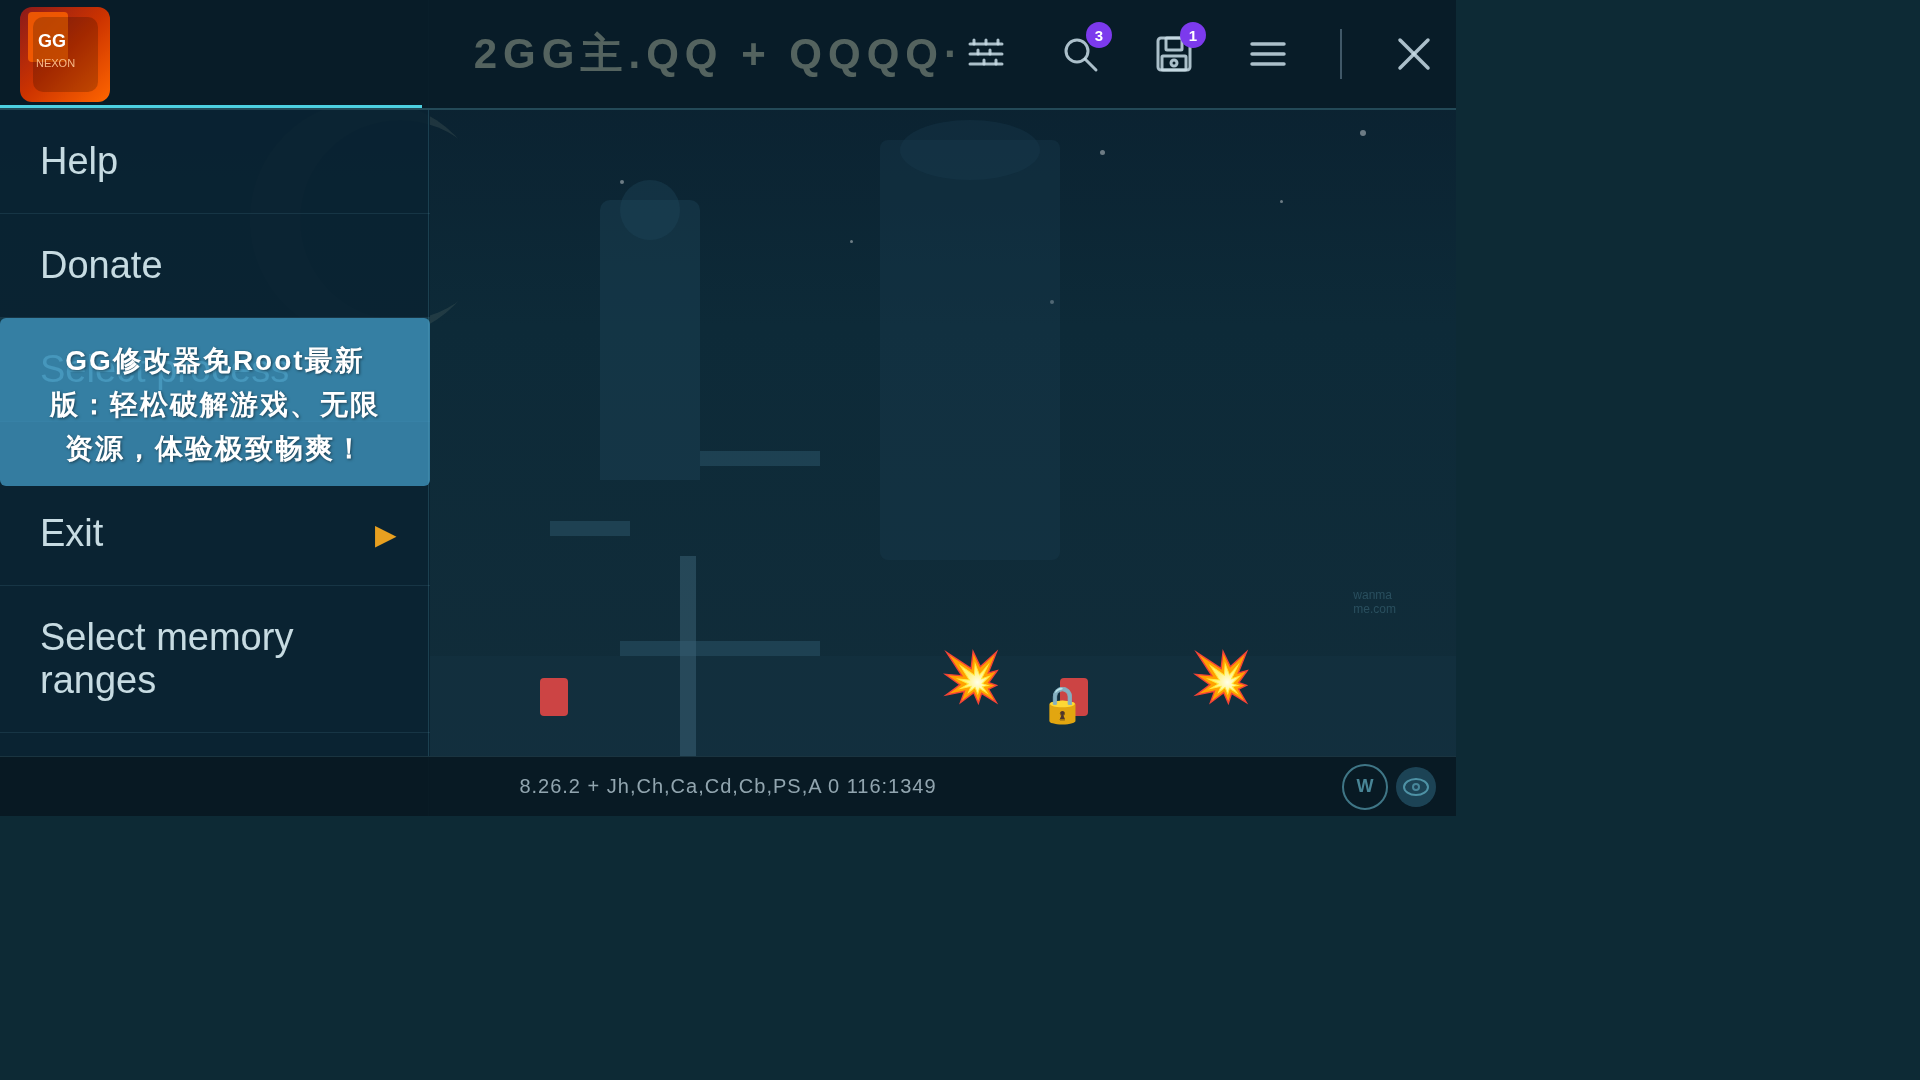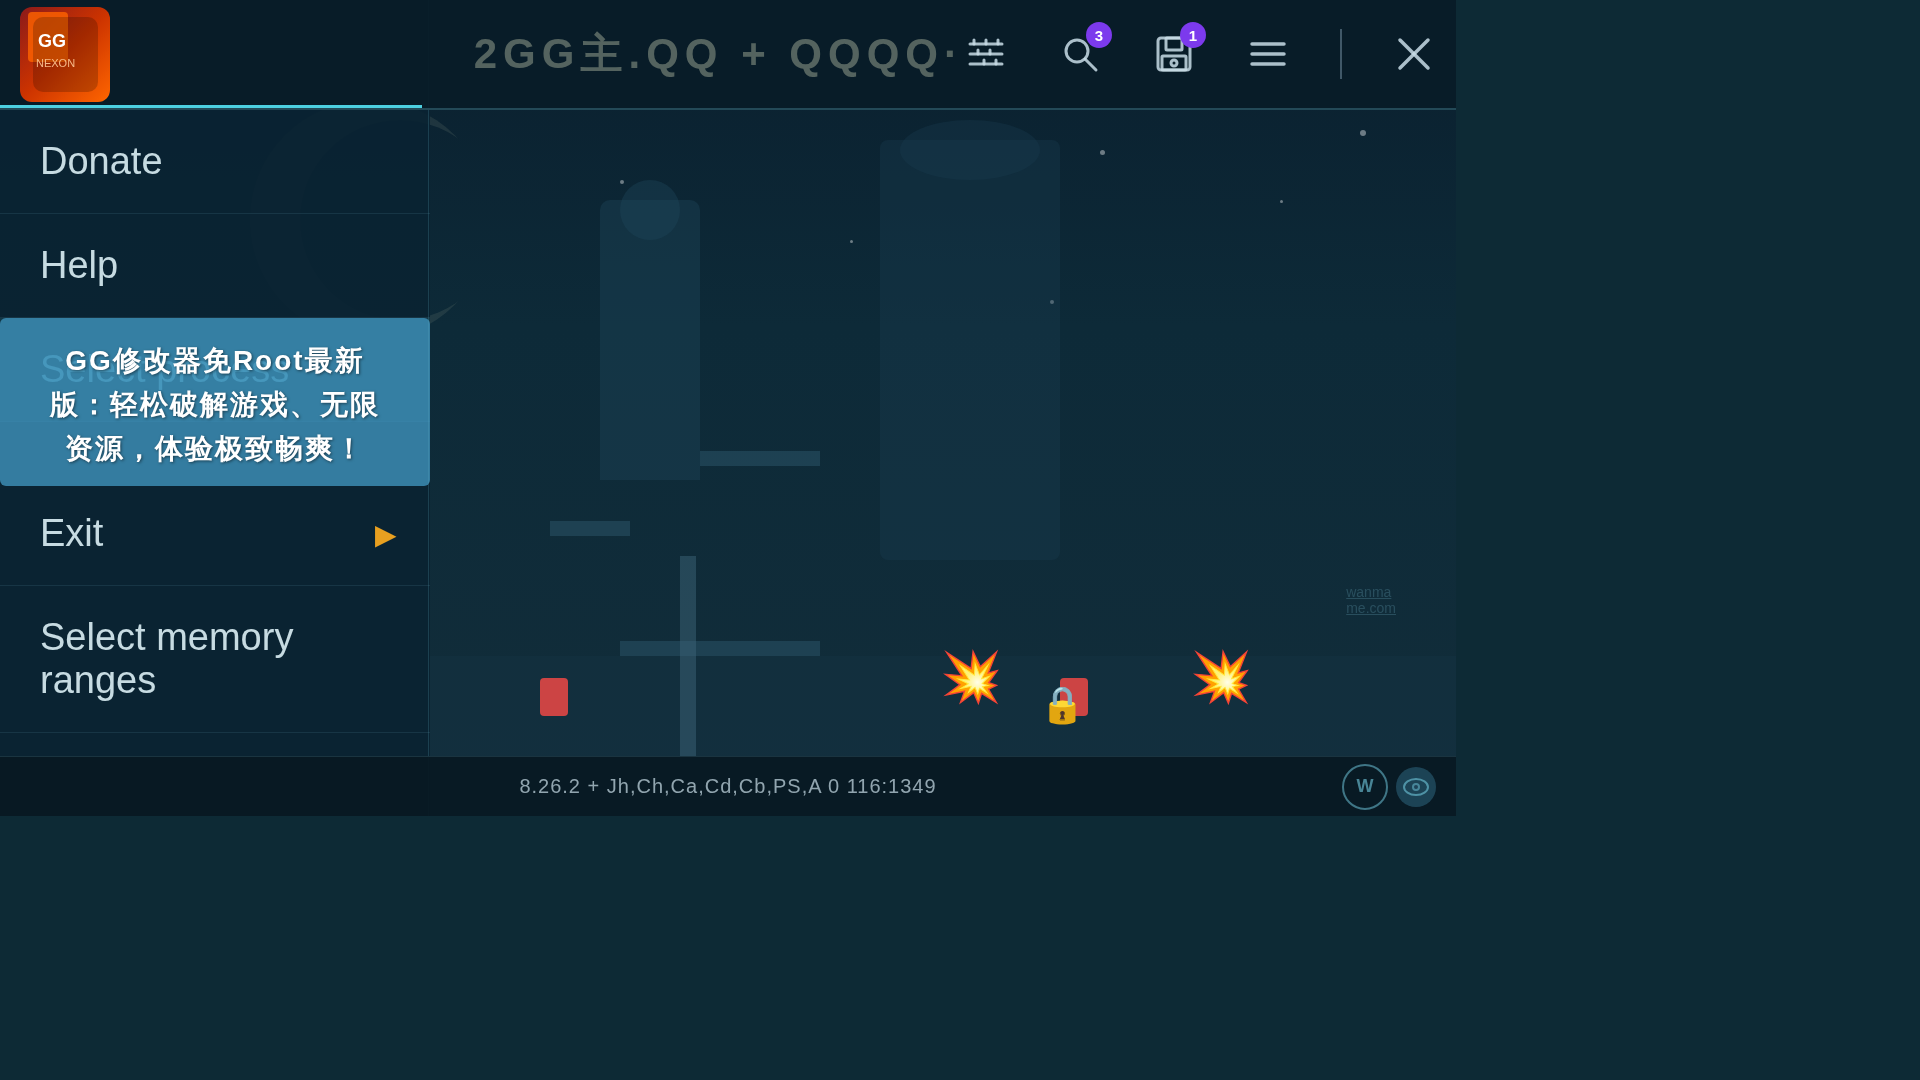--- a/index.html
+++ b/index.html
@@ -277,21 +277,21 @@
   <div class="explosion" style="bottom:110px;left:1190px;">💥</div>
 
   <div style="position:absolute;bottom:90px;left:1040px;font-size:36px;">🔒</div>
 
   <div style="position:absolute;top:200px;left:600px;width:100px;height:280px;background:rgba(30,70,90,0.4);border-radius:10px 10px 0 0;"></div>
   <div style="position:absolute;top:180px;left:620px;width:60px;height:60px;background:rgba(30,70,90,0.4);border-radius:50%;"></div>
 
   <div style="position:absolute;top:140px;left:880px;width:180px;height:420px;background:rgba(25,60,80,0.35);border-radius:8px;"></div>
   <div style="position:absolute;top:120px;left:900px;width:140px;height:60px;background:rgba(25,60,80,0.35);border-radius:50%;"></div>
 
-  <div style="position:absolute;bottom:200px;right:60px;font-size:14px;color:rgba(100,160,180,0.3);font-family:Arial;text-decoration:underline;">wanma<br>me.com</div>
+  <div style="position:absolute;bottom:200px;right:60px;font-size:12px;color:rgba(100,160,180,0.3);font-family:Arial;">wanma<br>me.com</div>
 </div>
 
 <div class="divider-line"></div>
 
 <div class="header">
 
   <div class="header-logo">
 
     <div style="position:absolute;top:5px;left:8px;width:40px;height:50px;background:rgba(255,100,0,0.8);border-radius:4px;"></div>
     <div style="position:absolute;top:5px;left:8px;">
@@ -360,25 +360,25 @@
     </div>
   </div>
 
   <div class="progress-bar"></div>
 </div>
 
 <div class="sidebar"></div>
 <div class="menu-container">
 
   <div class="menu-item">
+    <span>Help</span>
+  </div>
+
+  <div class="menu-item">
     <span>Donate</span>
-  </div>
-
-  <div class="menu-item">
-    <span>Help</span>
   </div>
 
   <div class="menu-item active" style="position:relative;">
     <span>Select process</span>
     
     <div class="banner" style="top: 0; position: absolute; left: 0;">
       <span class="banner-text">GG修改器免Root最新版：轻松破解游戏、无限资源，体验极致畅爽！</span>
     </div>
   </div>
 

